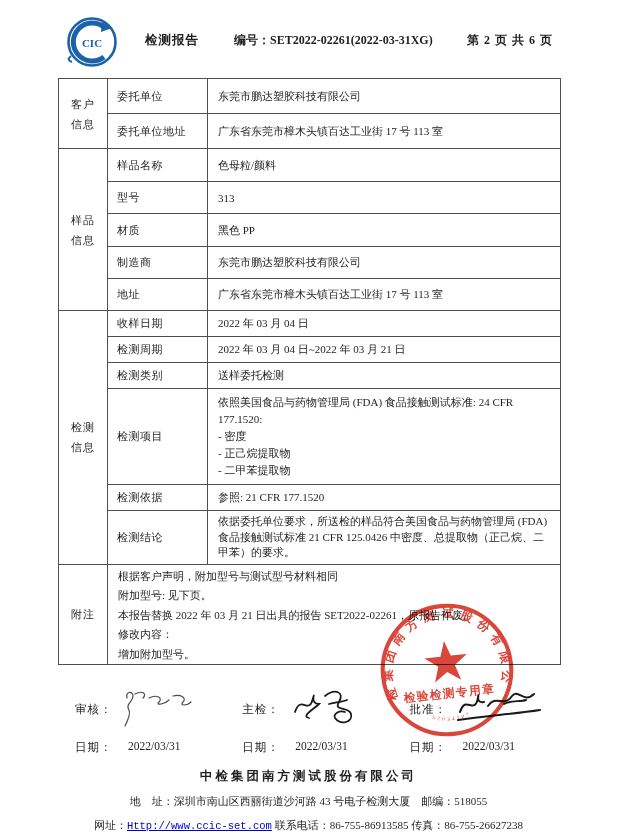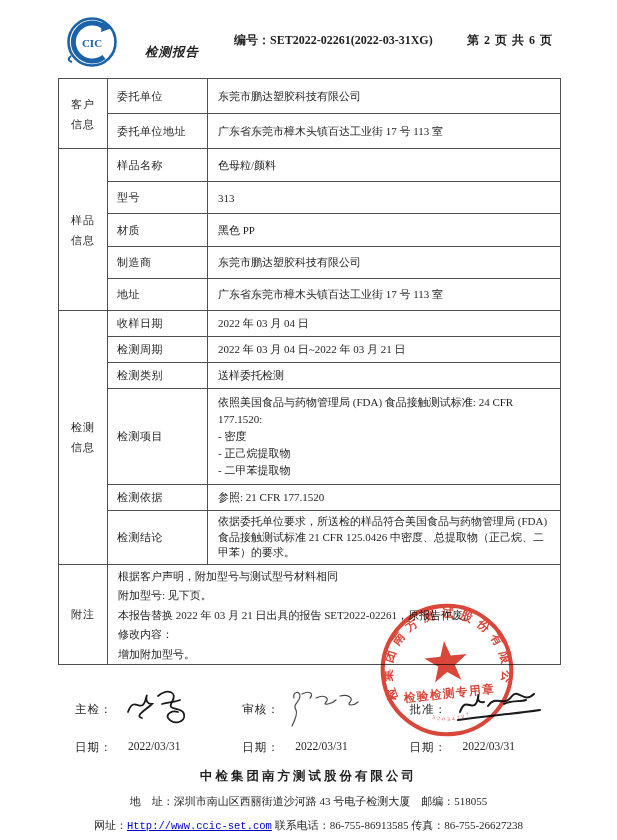--- a/index.html
+++ b/index.html
@@ -6,21 +6,21 @@
   html,body { background:#ffffff; }
   body {
     width:617px; height:840px; position:relative; overflow:hidden;
     font-family:"Liberation Serif","DejaVu Serif",serif;
     color:#1f1f1f; font-size:11px;
   }
   .page { position:absolute; inset:0; }
 
   
   .hdr-logo { position:absolute; left:62px; top:15px; width:64px; height:54px; }
-  .hdr-title { position:absolute; left:145px; top:44px; font-weight:bold; font-size:12.5px; letter-spacing:1px;font-style:italic; }
+  .hdr-title { position:absolute; left:145px; top:32px; font-weight:bold; font-size:12.5px; letter-spacing:1px; }
   .hdr-no { position:absolute; left:234px; top:32px; font-weight:bold; font-size:12px; }
   .hdr-page { position:absolute; left:467px; top:32px; font-weight:bold; font-size:12px; letter-spacing:1px; white-space:nowrap; }
 
   
   table.report { position:absolute; left:58px; top:78px; width:502px;
     border-collapse:collapse; table-layout:fixed; }
   table.report td { border:1px solid #4f4f4f; vertical-align:middle; font-size:11px; }
   td.group { text-align:center; white-space:pre-line; line-height:20px; letter-spacing:1px;margin-left:32px; }
   td.lbl { padding-left:9px; letter-spacing:0.5px; }
   td.val { padding-left:10px; padding-right:8px; }
@@ -149,37 +149,37 @@
 本报告替换 2022 年 03 月 21 日出具的报告 SET2022-02261，原报告作废。
 修改内容：
 增加附加型号。</td>
     </tr>
   </tbody>
     </table>
 
   <div class="sig-block">
     <div class="sig-row">
       <div class="sig-col">
-        <span class="sig-label">主检：</span>
-        <svg class="sig-svg" width="80" height="48" viewBox="0 0 80 48">
-          <g fill="none" stroke="#1a1a1a" stroke-width="1.8" stroke-linecap="round">
-            <path d="M10,30 C16,12 24,34 28,16 C31,8 24,22 34,22 C28,28 16,34 24,36"></path>
-            <path d="M40,14 C50,6 60,10 54,20 C48,30 64,24 66,32 C68,40 56,44 50,36 C48,32 54,28 60,30"></path>
-            <path d="M44,22 C50,20 58,20 62,18"></path>
-          </g>
-        </svg>
-      </div>
-      <div class="sig-col">
         <span class="sig-label">审核：</span>
         <svg class="sig-svg s2" width="84" height="44" viewBox="0 0 84 44">
           <g fill="none" stroke="#4a4a4a" stroke-width="1.2" stroke-linecap="round">
             <path d="M14,12 C12,6 20,4 20,10 C20,16 12,18 16,24 C18,28 14,36 12,40"></path>
             <path d="M22,8 C30,4 34,8 30,12"></path>
             <path d="M36,12 C44,8 50,12 46,16 C42,20 52,18 56,14"></path>
             <path d="M60,10 C68,8 74,12 70,16 C66,20 74,20 78,16"></path>
+          </g>
+        </svg>
+      </div>
+      <div class="sig-col">
+        <span class="sig-label">主检：</span>
+        <svg class="sig-svg" width="80" height="48" viewBox="0 0 80 48">
+          <g fill="none" stroke="#1a1a1a" stroke-width="1.8" stroke-linecap="round">
+            <path d="M10,30 C16,12 24,34 28,16 C31,8 24,22 34,22 C28,28 16,34 24,36"></path>
+            <path d="M40,14 C50,6 60,10 54,20 C48,30 64,24 66,32 C68,40 56,44 50,36 C48,32 54,28 60,30"></path>
+            <path d="M44,22 C50,20 58,20 62,18"></path>
           </g>
         </svg>
       </div>
       <div class="sig-col">
         <span class="sig-label">批准：</span>
         <svg class="sig-svg s3" width="100" height="56" viewBox="0 0 100 56">
           <g fill="none" stroke="#1a1a1a" stroke-width="2" stroke-linecap="round">
             <path d="M12,34 C18,16 26,38 30,20 C32,12 26,26 36,24"></path>
             <path d="M40,28 C48,16 56,30 64,18 C70,10 76,26 86,16"></path>
             <path d="M56,26 C62,22 72,24 78,22"></path>

